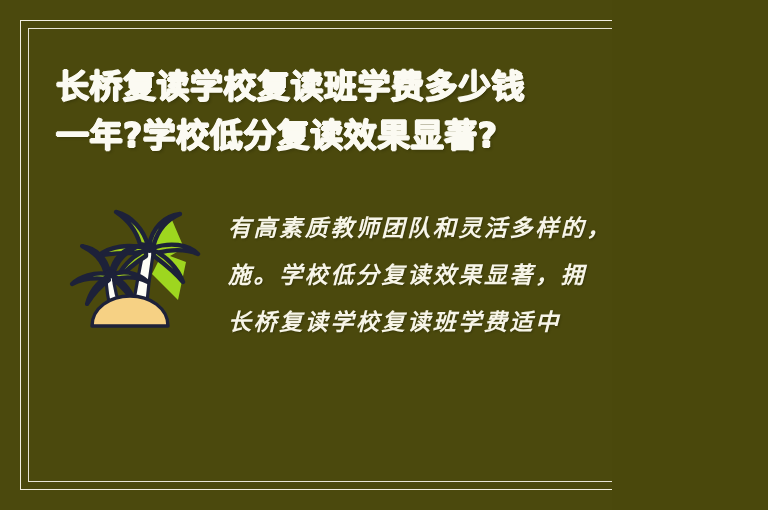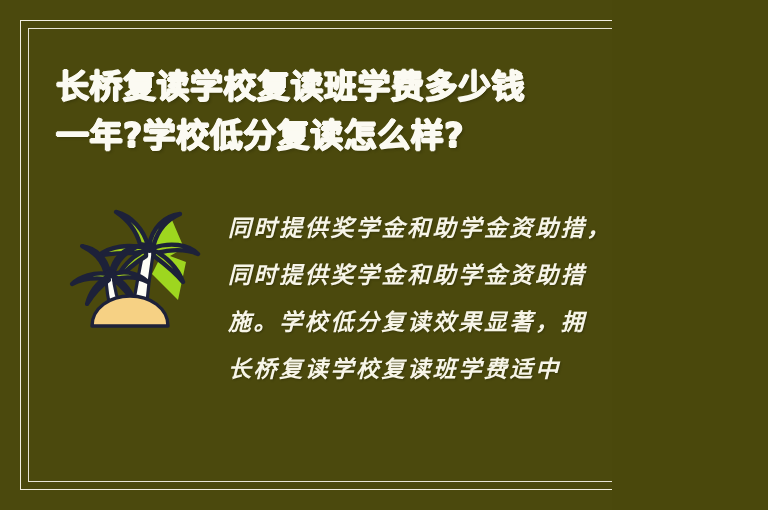--- a/index.html
+++ b/index.html
@@ -88,21 +88,21 @@
 </head>
 <body>
 
 <div id="poster">
 
   <div class="frame-outer"></div>
   <div class="frame-inner"></div>
 
   <div class="title-block">
     <div class="title-line">长桥复读学校复读班学费多少钱</div>
-    <div class="title-line">一年?学校低分复读怎么样?</div>
+    <div class="title-line">一年?学校低分复读效果显著?</div>
   </div>
 
   <div class="illustration">
     <svg viewBox="0 0 140 140" xmlns="http://www.w3.org/2000/svg" aria-hidden="true">
 
       <g>
         <path d="M106 24 L118 52 L104 60 L120 66 L112 104 L86 78 L96 58 L84 44 Z" fill="#9ed61f"></path>
       </g>
 
       <g>
@@ -137,19 +137,18 @@
         <ellipse cx="44.5" cy="78" rx="6" ry="4.6" fill="#1d2139"></ellipse>
       </g>
 
       <g>
         <path d="M26 130 C26 112 44 100 64 100 C84 100 102 112 102 130 Z" fill="#f6d184" stroke="#1d2139" stroke-width="3.4" stroke-linejoin="round"></path>
       </g>
     </svg>
   </div>
 
   <div class="body-block">
-    <div class="body-line">同时提供奖学金和助学金资助措，</div>
-    <div class="body-line">同时提供奖学金和助学金资助措</div>
+    <div class="body-line">有高素质教师团队和灵活多样的，</div>
     <div class="body-line">施。学校低分复读效果显著，拥</div>
     <div class="body-line">长桥复读学校复读班学费适中</div>
   </div>
 
 </div>
 
 </body></html>

